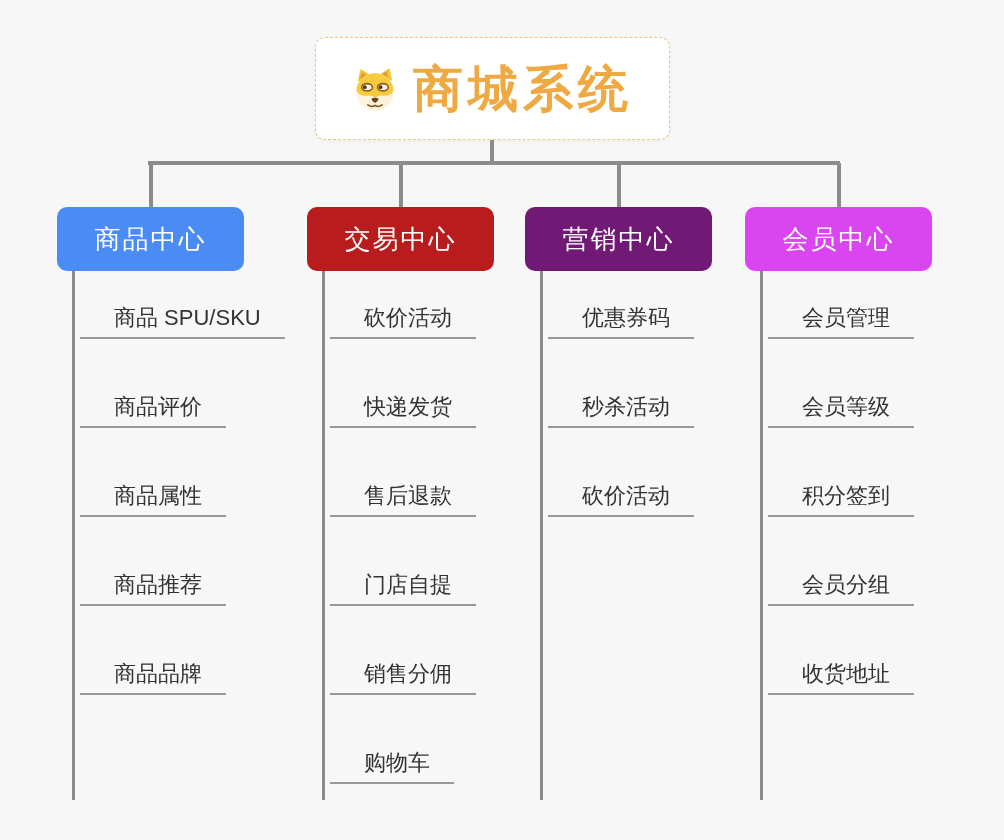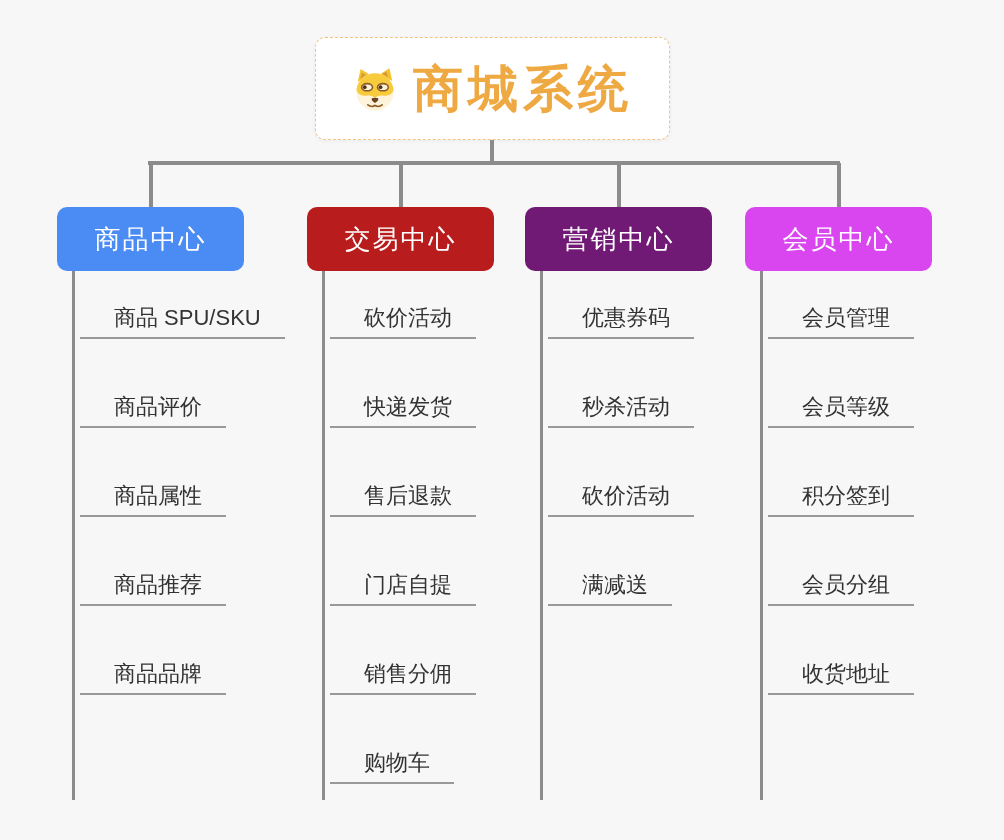--- a/index.html
+++ b/index.html
@@ -123,23 +123,20 @@
         <div class="items">
           <div class="item-row">
             <span class="item-label">优惠券码</span>
           </div>
           <div class="item-row">
             <span class="item-label">秒杀活动</span>
           </div>
           <div class="item-row">
             <span class="item-label">砍价活动</span>
           </div>
-          <div class="item-row">
-            <span class="item-label">满减送</span>
-          </div>
         </div>
       </div>
       <div class="drop" style="left: 836.5px;"></div>
       <div class="branch-col" style="left: 745px;">
         <div class="branch-header" style="background: #d946ef; text-align: center;">
           <span>会员中心</span>
         </div>
         <div class="vline"></div>
         <div class="items">
           <div class="item-row">

